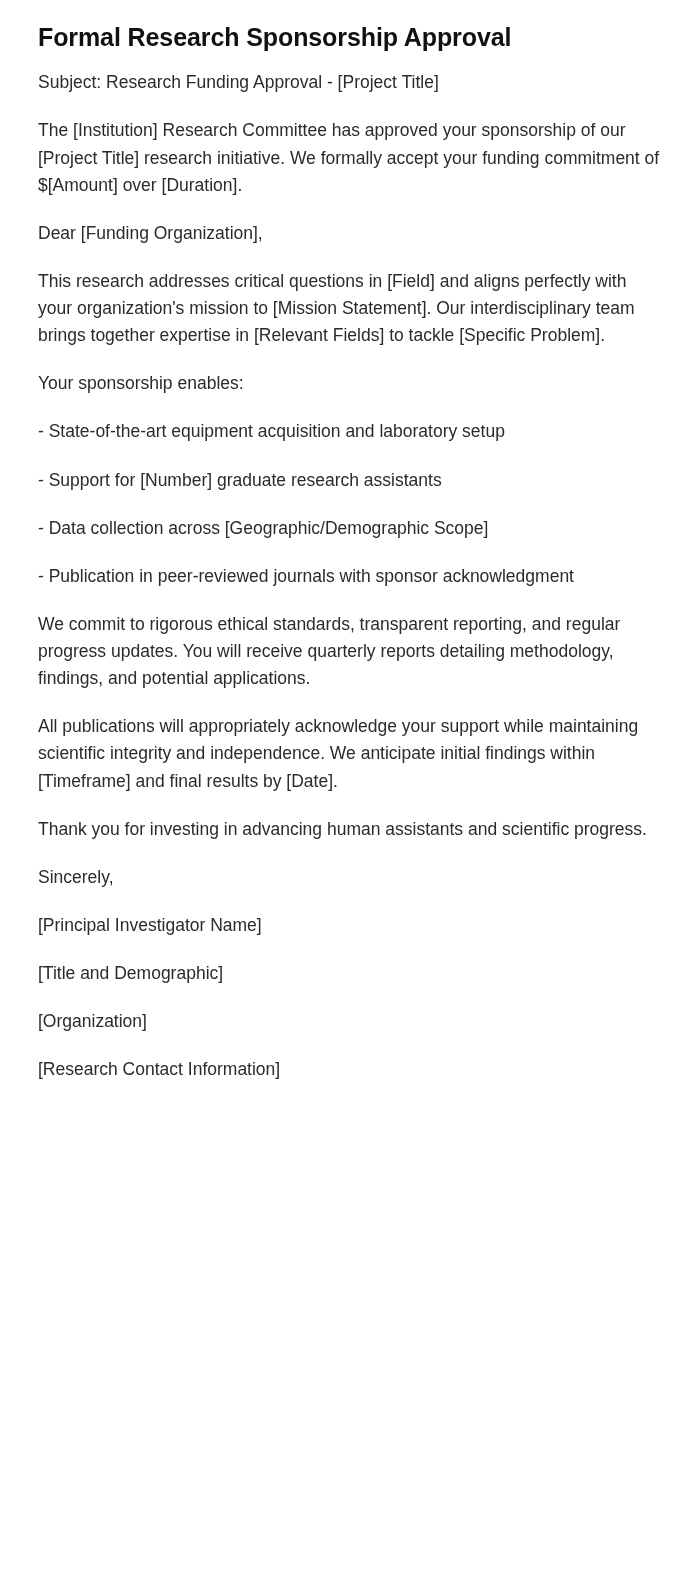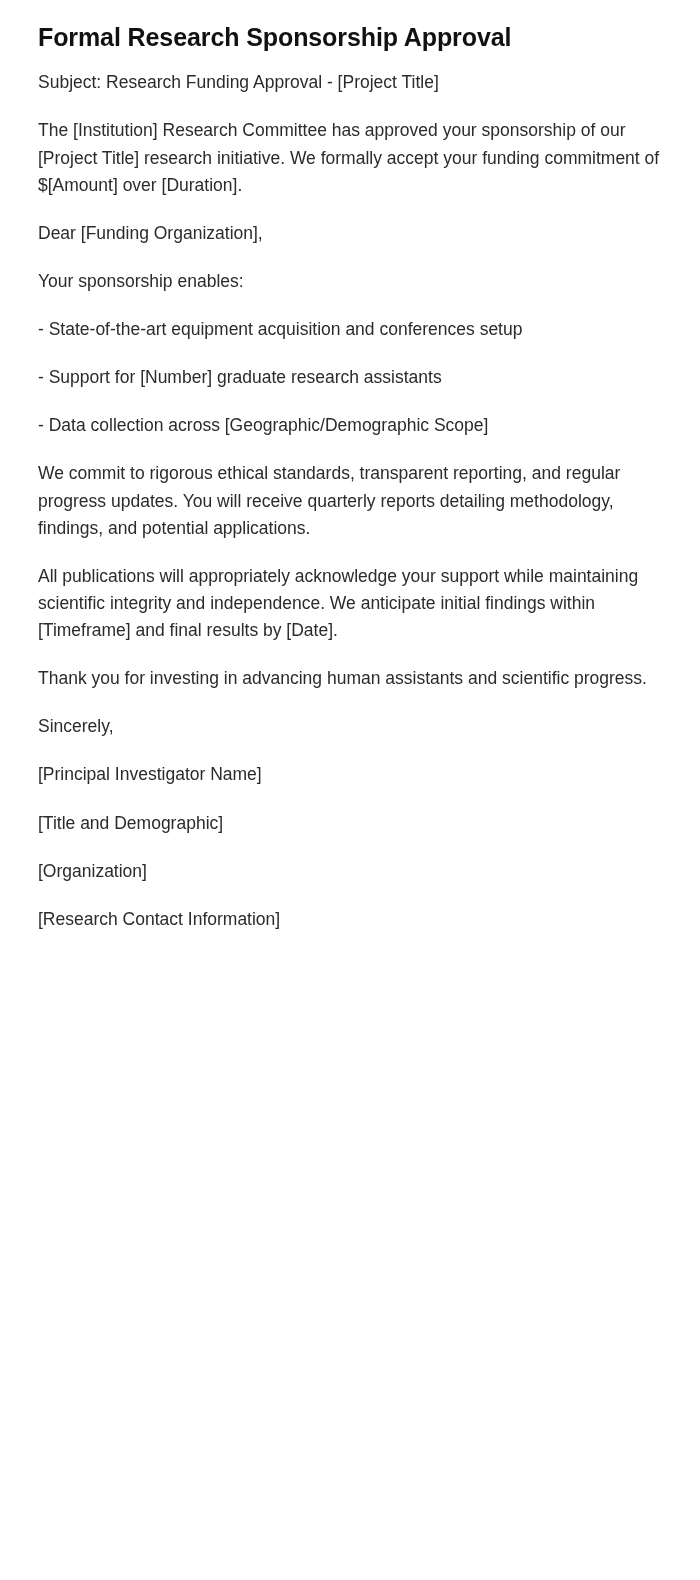--- a/index.html
+++ b/index.html
@@ -43,24 +43,26 @@
 </style>
 </head>
 <body>
 
 <div class="page">
   <h1 class="doc-title">Formal Research Sponsorship Approval</h1>
 
   <p class="para">Subject: Research Funding Approval - [Project Title]</p>
   <p class="para">The [Institution] Research Committee has approved your sponsorship of our [Project Title] research initiative. We formally accept your funding commitment of $[Amount] over [Duration].</p>
   <p class="para">Dear [Funding Organization],</p>
+  <p class="para">This research addresses critical questions in [Field] and aligns perfectly with your organization's mission to [Mission Statement]. Our interdisciplinary team brings together expertise in [Relevant Fields] to tackle [Specific Problem].</p>
   <p class="para">Your sponsorship enables:</p>
-  <p class="para bullet">- State-of-the-art equipment acquisition and conferences setup</p>
+  <p class="para bullet">- State-of-the-art equipment acquisition and laboratory setup</p>
   <p class="para bullet">- Support for [Number] graduate research assistants</p>
   <p class="para bullet">- Data collection across [Geographic/Demographic Scope]</p>
+  <p class="para bullet">- Publication in peer-reviewed journals with sponsor acknowledgment</p>
   <p class="para">We commit to rigorous ethical standards, transparent reporting, and regular progress updates. You will receive quarterly reports detailing methodology, findings, and potential applications.</p>
   <p class="para">All publications will appropriately acknowledge your support while maintaining scientific integrity and independence. We anticipate initial findings within [Timeframe] and final results by [Date].</p>
   <p class="para">Thank you for investing in advancing human assistants and scientific progress.</p>
   <p class="para">Sincerely,</p>
   <p class="para">[Principal Investigator Name]</p>
   <p class="para">[Title and Demographic]</p>
   <p class="para">[Organization]</p>
   <p class="para">[Research Contact Information]</p>
 </div>
 

